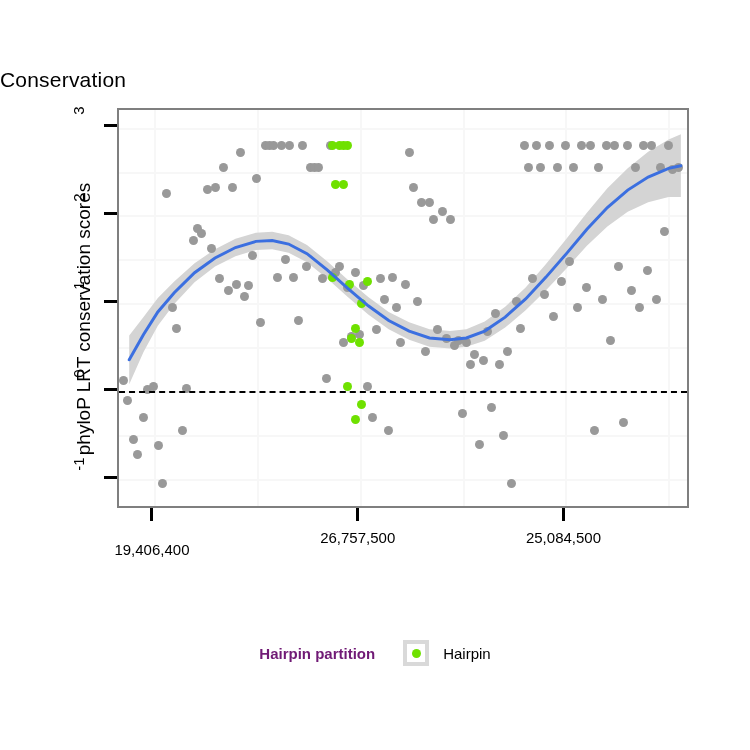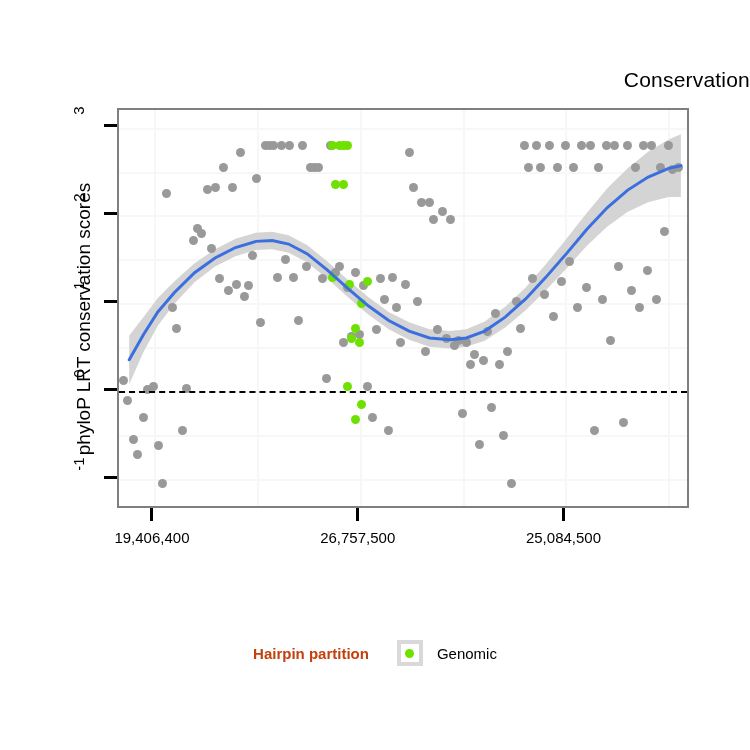--- a/index.html
+++ b/index.html
@@ -18,21 +18,21 @@
     position: absolute;
     left: 0; top: 0;
     width: 750px;
     height: 750px;
   }
   .chart-title {
     position: absolute;
     left: 0;
     top: 68px;
     width: 750px;
-    text-align: right;
+    text-align: left;
     font-size: 21px;
     color: #000000;
     letter-spacing: 0.2px;
   }
   .panel {
     position: absolute;
     left: 117px;
     top: 108px;
     width: 572px;
     height: 400px;
@@ -142,21 +142,21 @@
     top: 640px;
     width: 750px;
     display: flex;
     align-items: center;
     justify-content: center;
     gap: 10px;
   }
   .legend-title {
     font-size: 15px;
     font-weight: bold;
-    color: #c2410c;
+    color: #701a75;
     margin-right: 18px;
   }
   .legend-key {
     width: 26px;
     height: 26px;
     background: #ffffff;
     border: 4px solid #d9d9d9;
     box-sizing: border-box;
     display: flex;
     align-items: center;
@@ -200,21 +200,21 @@
       <div class="y-tick-wrap" style="top: 213.495px;">
         <div class="y-tick-label">2</div>
       </div>
       <div class="y-tick-mark" style="top: 124.082px;"></div>
       <div class="y-tick-wrap" style="top: 125.582px;">
         <div class="y-tick-label">3</div>
       </div>
     </div>
   <div id="x-axis">
       <div class="x-tick-mark" style="left: 151.978px;"></div>
-      <div class="x-tick-label" style="left: 151.978px;">19,406,400</div>
+      <div class="x-tick-label" style="left: 151.978px; margin-top: 12px;">19,406,400</div>
       <div class="x-tick-mark" style="left: 357.734px;"></div>
       <div class="x-tick-label" style="left: 357.734px;">26,757,500</div>
       <div class="x-tick-mark" style="left: 563.489px;"></div>
       <div class="x-tick-label" style="left: 563.489px;">25,084,500</div>
     </div>
 
   <div class="panel">
     <div id="gridlines">
         <div class="gridline-h" style="top: 369.231px;"></div>
         <div class="gridline-h" style="top: 281.319px;"></div>
@@ -390,16 +390,16 @@
       </svg>
     <div class="zero-line" id="zero-line" style="top: 281.319px;"></div>
   </div>
 
 
   <div class="legend">
     <span class="legend-title">Hairpin partition</span>
     <span class="legend-key">
       <span class="legend-key-dot"></span>
     </span>
-    <span class="legend-label">Genomic</span>
+    <span class="legend-label">Hairpin</span>
   </div>
 
 </div>
 
 </body></html>

